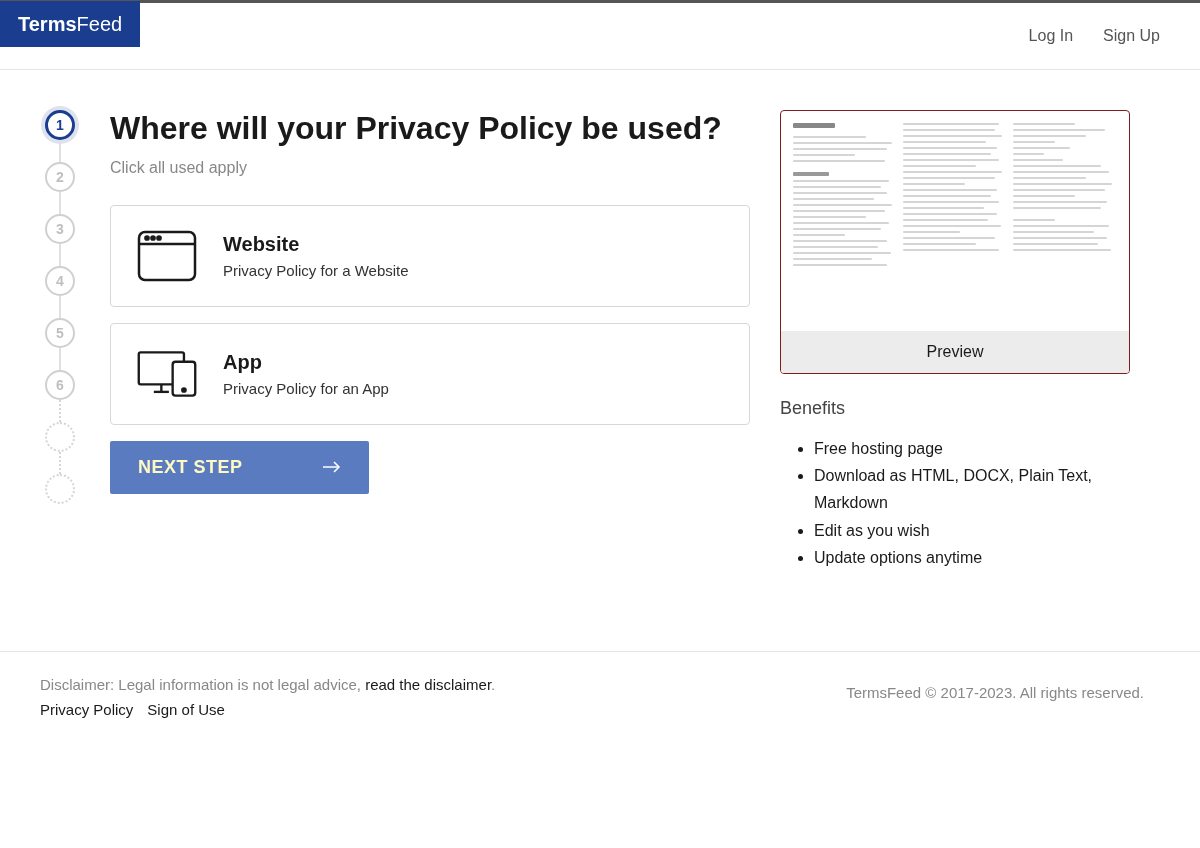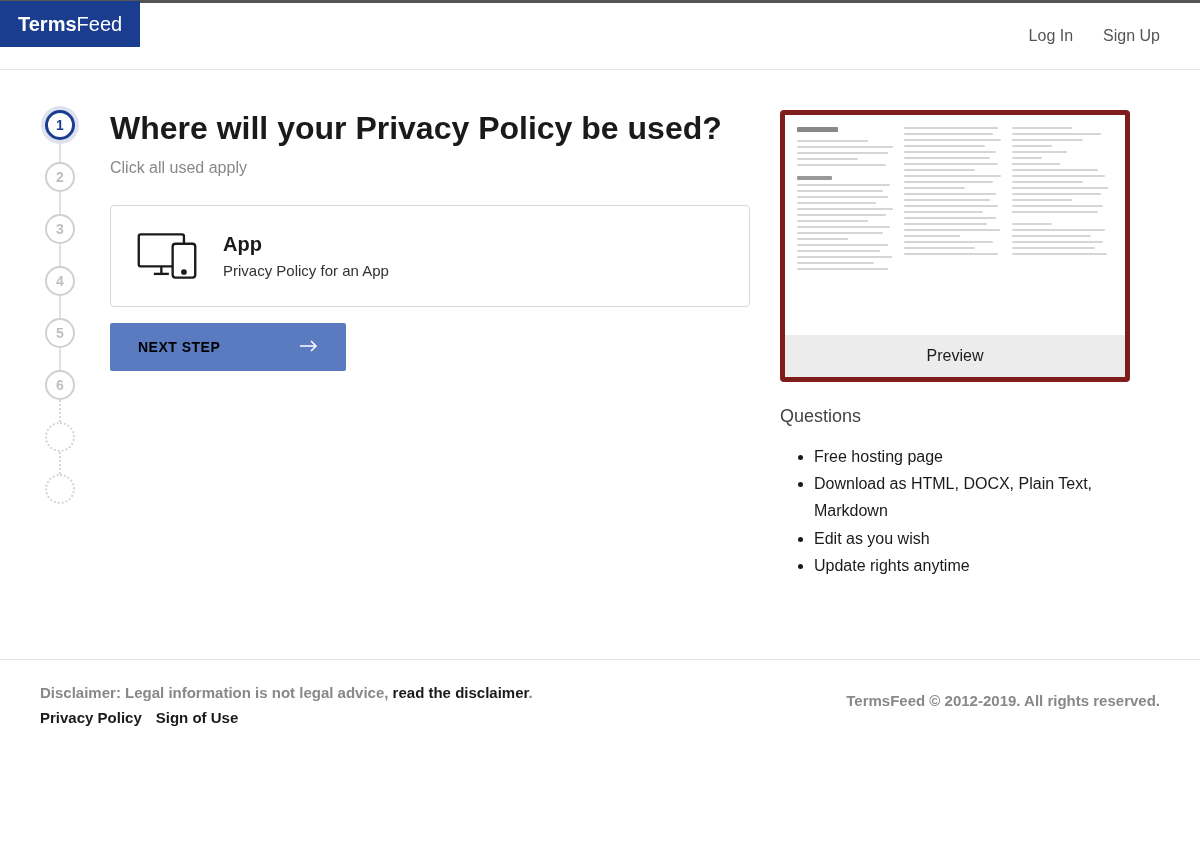--- a/index.html
+++ b/index.html
@@ -17,32 +17,32 @@
     .step-line { width: 2px; height: 22px; background: #e0e0e0; }
     .step-line.dotted { background: transparent; border-left: 2px dotted #d5d5d5; height: 22px; }
     .step-circle.dotted { border: 2px dotted #d5d5d5; color: transparent; }
     .main { flex: 1; max-width: 640px; }
     .heading { font-size: 32px; font-weight: 700; margin-bottom: 12px; }
     .subheading { font-size: 16px; color: #888; margin-bottom: 28px; }
     .option-card { border: 1px solid #d8d8d8; border-radius: 4px; padding: 22px 24px; display: flex; align-items: center; gap: 24px; margin-bottom: 16px; cursor: pointer; }
     .icon-box { width: 64px; height: 56px; display: flex; align-items: center; justify-content: center; flex-shrink: 0; }
     .option-title { font-size: 20px; font-weight: 700; margin-bottom: 6px; }
     .option-desc { font-size: 15px; color: #333; }
-    .next-button { background: #5a7bbf; color: #000000; border: none; padding: 16px 28px; font-size: 14px; font-weight: 700; letter-spacing: 0.5px; display: flex; align-items: center; gap: 80px; cursor: pointer; margin-top: 13px; border-radius: 2px; }
+    .next-button { background: #5a7bbf; color: #fef9c3; border: none; padding: 16px 28px; font-size: 18px; font-weight: 700; letter-spacing: 0.5px; display: flex; align-items: center; gap: 80px; cursor: pointer; margin-top: 13px; border-radius: 2px; }
     .aside { width: 350px; }
-    .preview-area { border: 5px solid #7f1d1d; border-radius: 4px; margin-bottom: 24px; overflow: hidden; }
+    .preview-area { border: 1px solid #7f1d1d; border-radius: 4px; margin-bottom: 24px; overflow: hidden; }
     .preview-image { height: 220px; padding: 12px; display: flex; gap: 6px; }
     .preview-col { flex: 1; display: flex; flex-direction: column; gap: 4px; }
     .preview-line { height: 2px; background: #d5d5d5; border-radius: 1px; }
     .preview-line.title { height: 5px; width: 40%; background: #888; margin-bottom: 4px; }
     .preview-button { background: #ececec; text-align: center; padding: 12px; font-size: 16px; cursor: pointer; }
     .benefits-title { font-size: 18px; color: #444; margin-bottom: 16px; }
     .benefits-list { list-style: disc; padding-left: 34px; }
     .benefits-list li { font-size: 16px; line-height: 1.7; color: #1a1a1a; }
-    .footer { border-top: 1px solid #e5e5e5; padding: 24px 40px 40px 40px; display: flex; justify-content: space-between; font-size: 15px; color: #888; font-weight: bold; }
+    .footer { border-top: 1px solid #e5e5e5; padding: 24px 56px 40px 40px; display: flex; justify-content: space-between; font-size: 15px; color: #888; }
     .footer-left .disclaimer-link { color: #1a1a1a; cursor: pointer; }
     .footer-links { margin-top: 8px; display: flex; gap: 14px; }
     .footer-links a { color: #1a1a1a; text-decoration: none; cursor: pointer; font-size: 15px; }
     .footer-right { text-align: right; }
     .footer-right .email { color: #3b6dd8; cursor: pointer; }
     .footer-right .copyright { margin-top: 8px; }
   </style>
 </head>
 <body>
 
@@ -74,20 +74,35 @@
     <div class="step-line dotted"></div>
     <div class="step-circle dotted"></div>
     <div class="step-line dotted"></div>
     <div class="step-circle dotted"></div>
   </div>
 
   <div class="main">
     <h1 class="heading">Where will your Privacy Policy be used?</h1>
     <p class="subheading">Click all used apply</p>
 
+    <div class="option-card">
+      <div class="icon-box">
+        <svg width="60" height="52" viewBox="0 0 60 52" fill="none" stroke="#1a1a1a" stroke-width="2.5">
+          <rect x="2" y="2" width="56" height="48" rx="6"></rect>
+          <line x1="2" y1="14" x2="58" y2="14"></line>
+          <circle cx="10" cy="8" r="1.6" fill="#1a1a1a"></circle>
+          <circle cx="16" cy="8" r="1.6" fill="#1a1a1a"></circle>
+          <circle cx="22" cy="8" r="1.6" fill="#1a1a1a"></circle>
+        </svg>
+      </div>
+      <div>
+        <div class="option-title">Website</div>
+        <div class="option-desc">Privacy Policy for a Website</div>
+      </div>
+    </div>
 
     <div class="option-card">
       <div class="icon-box">
         <svg width="68" height="54" viewBox="0 0 68 54" fill="none" stroke="#1a1a1a" stroke-width="2.5">
           <rect x="4" y="4" width="48" height="34" rx="2"></rect>
           <line x1="20" y1="46" x2="36" y2="46"></line>
           <line x1="28" y1="38" x2="28" y2="46"></line>
           <rect x="40" y="14" width="24" height="36" rx="3" fill="#fff"></rect>
           <circle cx="52" cy="44" r="1.8" fill="#1a1a1a"></circle>
         </svg>
@@ -180,35 +195,35 @@
           <div class="preview-line" style="width:92%"></div>
           <div class="preview-line" style="width:78%"></div>
           <div class="preview-line" style="width:90%"></div>
           <div class="preview-line" style="width:82%"></div>
           <div class="preview-line" style="width:94%"></div>
         </div>
       </div>
       <div class="preview-button">Preview</div>
     </div>
 
-    <div class="benefits-title">Questions</div>
+    <div class="benefits-title">Benefits</div>
     <ul class="benefits-list">
       <li>Free hosting page</li>
       <li>Download as HTML, DOCX, Plain Text, Markdown</li>
       <li>Edit as you wish</li>
-      <li>Update rights anytime</li>
+      <li>Update options anytime</li>
     </ul>
   </div>
 
 </div>
 
 <div class="footer">
   <div class="footer-left">
     <span>Disclaimer: Legal information is not legal advice, </span><span class="disclaimer-link">read the disclaimer</span><span>.</span>
     <div class="footer-links">
       <a>Privacy Policy</a>
       <a>Sign of Use</a>
     </div>
   </div>
   <div class="footer-right">
-    <div class="copyright">TermsFeed © 2012-2019. All rights reserved.</div>
+    <div class="copyright">TermsFeed © 2017-2023. All rights reserved.</div>
   </div>
 </div>
 
 </body></html>

